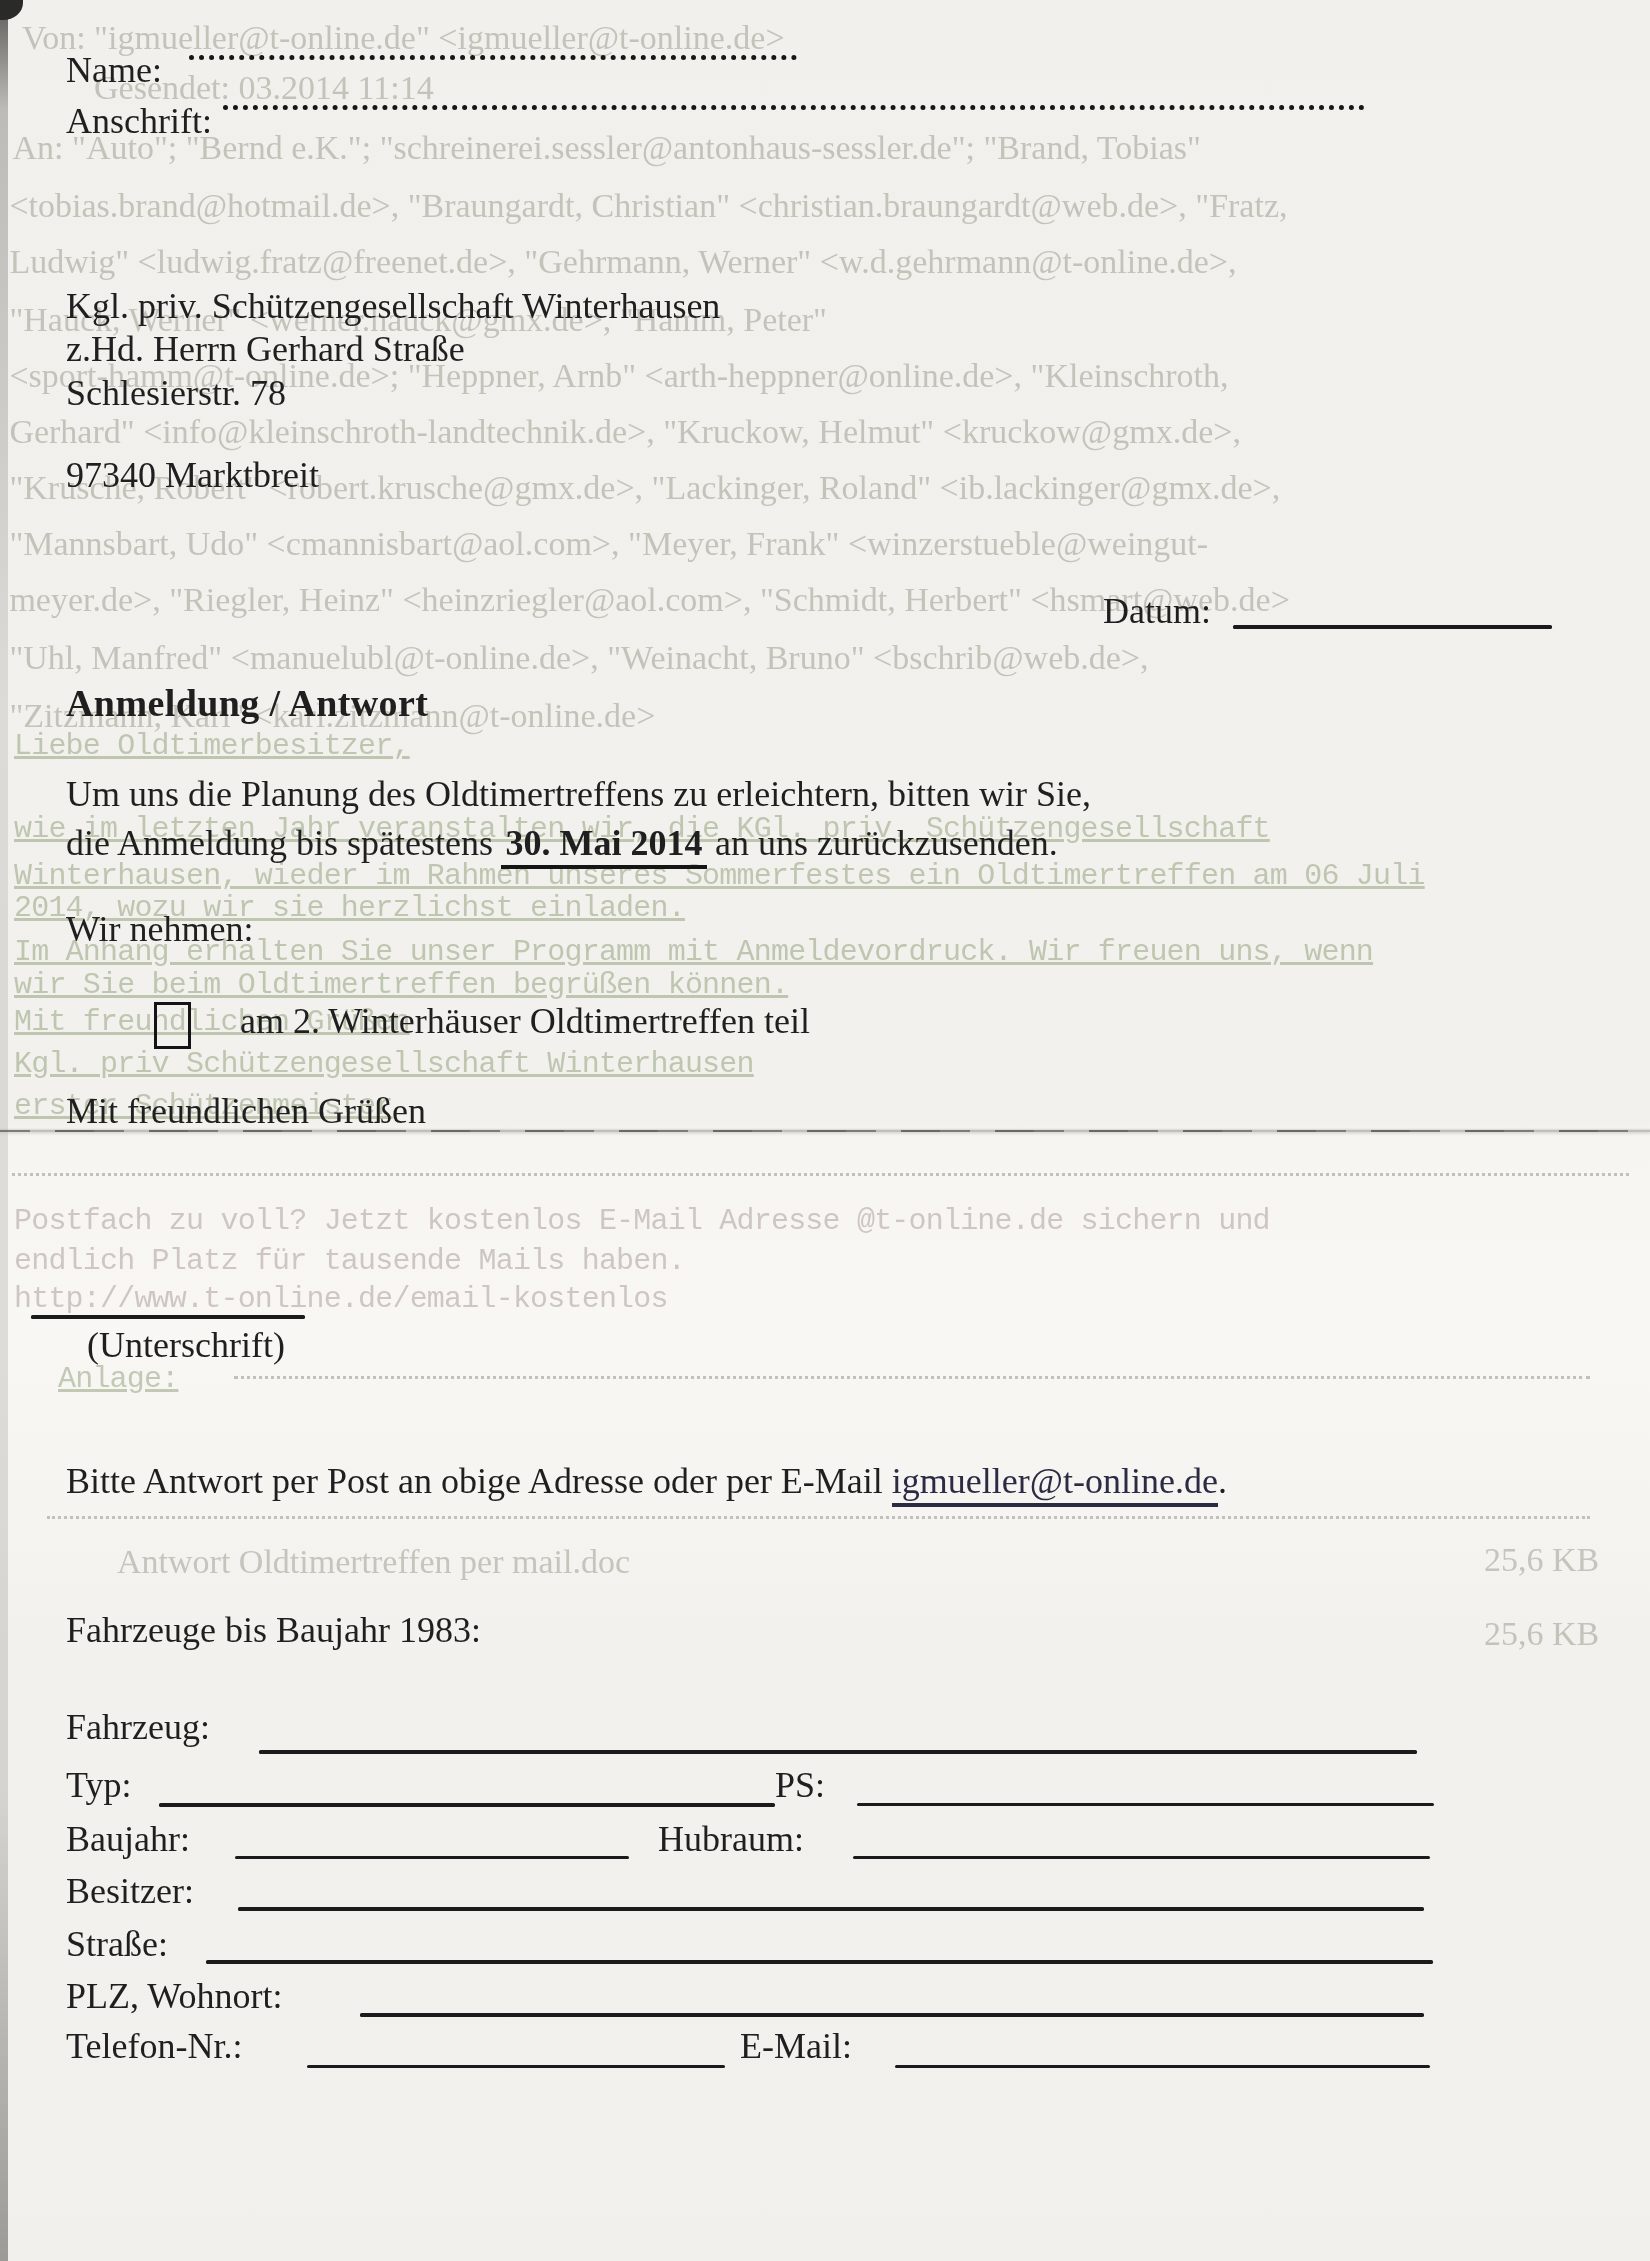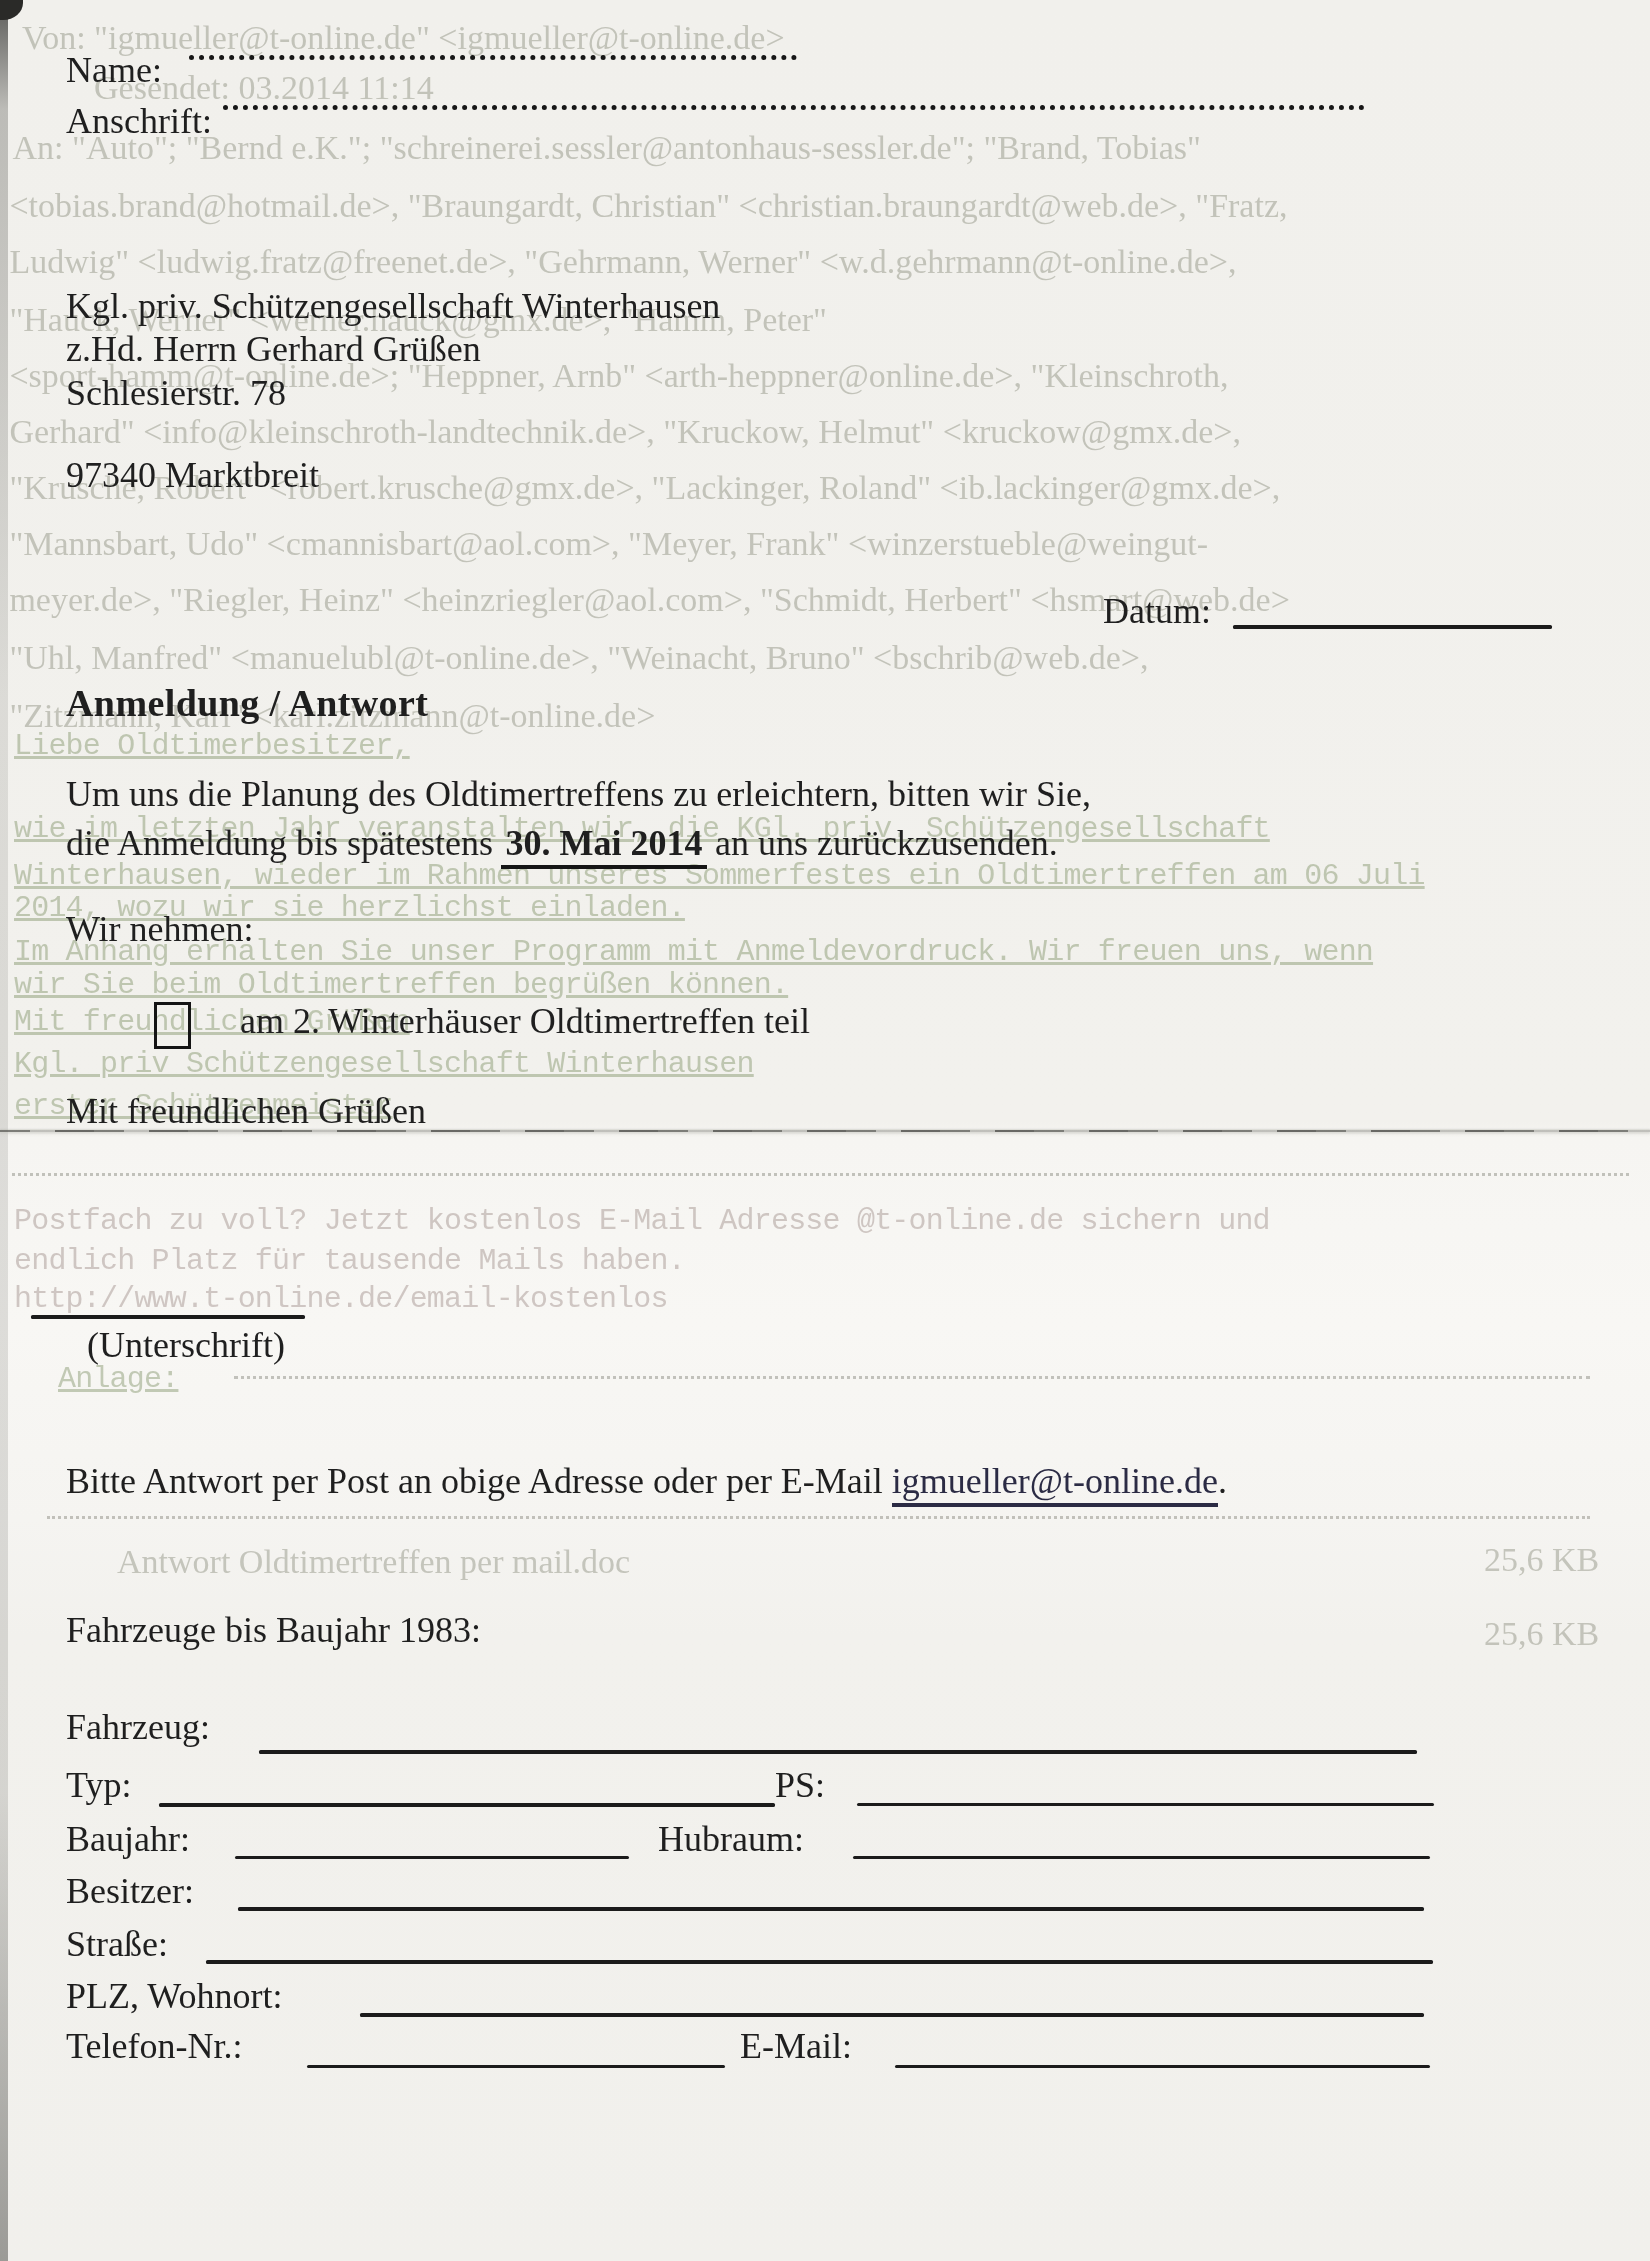--- a/index.html
+++ b/index.html
@@ -89,21 +89,21 @@
   <div class="sep" style="left:11.7px;top:1173px;width:1617px;"></div>
   <div class="sep" style="left:234px;top:1376px;width:1356px;"></div>
   <div class="sep" style="left:47px;top:1516px;width:1543px;"></div>
 
   <div class="t" style="left:66px;top:51px;">Name:</div>
   <div class="dots" style="left:189px;top:55px;width:608px;"></div>
   <div class="t" style="left:66px;top:102px;text-align:center;">Anschrift:</div>
   <div class="dots" style="left:223px;top:105px;width:1142px;"></div>
 
   <div class="t" style="left:66px;top:287px;">Kgl. priv. Schützengesellschaft Winterhausen</div>
-  <div class="t" style="left:66px;top:330px;">z.Hd. Herrn Gerhard Grüßen</div>
+  <div class="t" style="left:66px;top:330px;">z.Hd. Herrn Gerhard Straße</div>
   <div class="t" style="left:66px;top:374px;">Schlesierstr. 78</div>
   <div class="t" style="left:66px;top:456px;">97340 Marktbreit</div>
 
   <div class="t" style="left:1103px;top:592px;">Datum:</div>
   <div class="ln thick" style="left:1233px;top:625px;width:319px;"></div>
 
   <div class="t h1" style="left:66px;top:683px;">Anmeldung / Antwort</div>
 
   <div class="t" style="left:66px;top:775px;">Um uns die Planung des Oldtimertreffens zu erleichtern, bitten wir Sie,</div>
   <div class="t" style="left:66px;top:824px;"><span>die Anmeldung bis spätestens</span><span class="deadline">30. Mai 2014</span><span>an uns zurückzusenden.</span></div>

